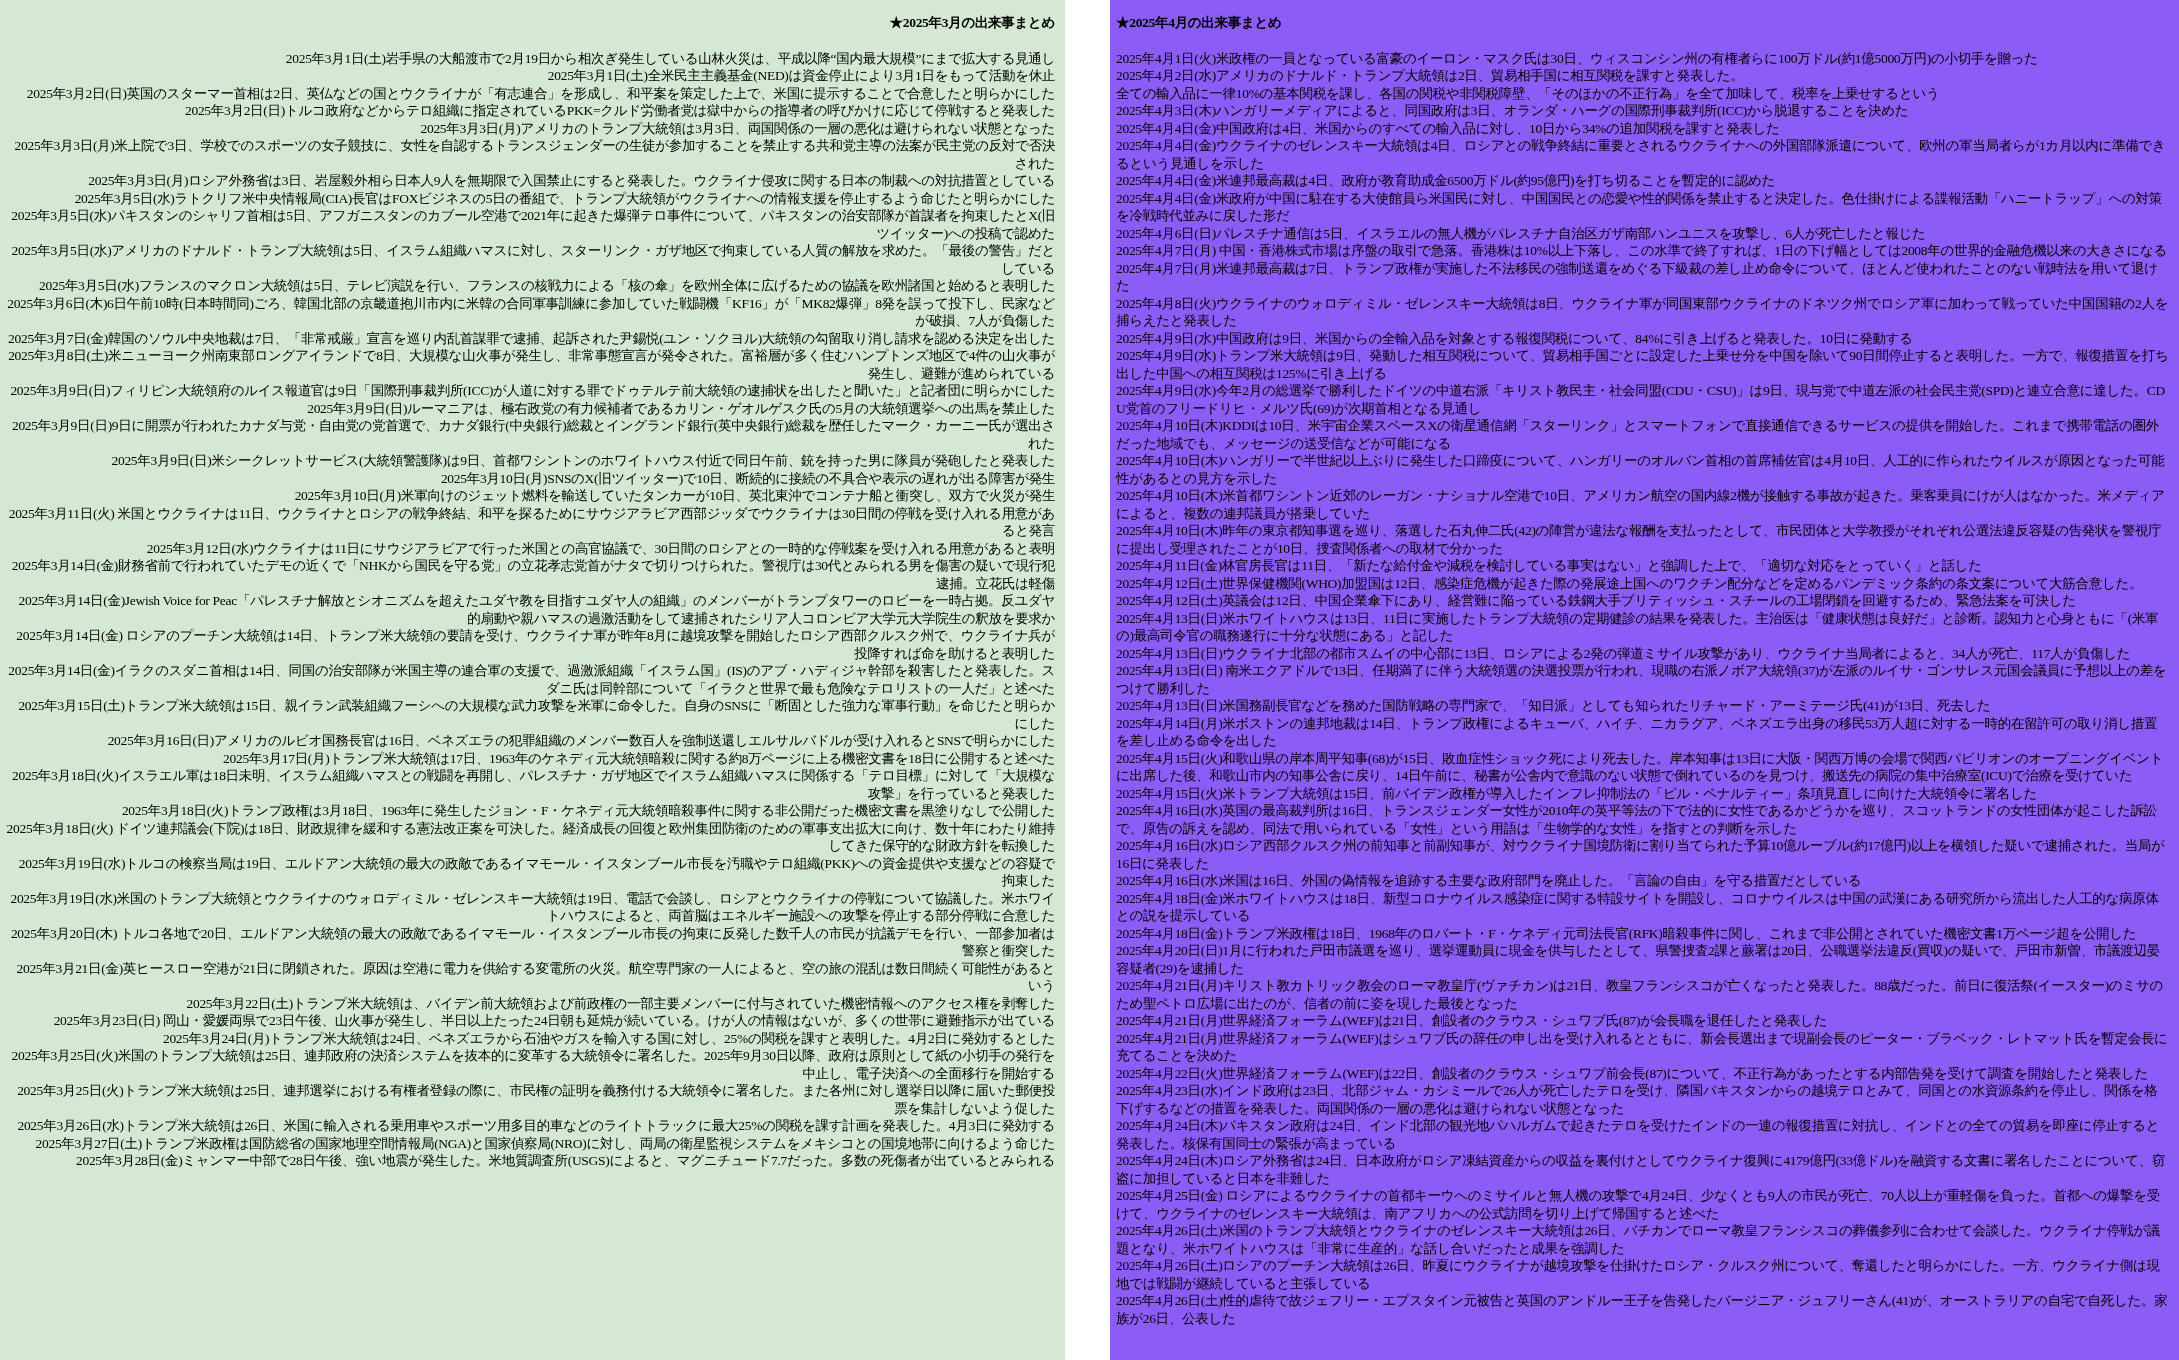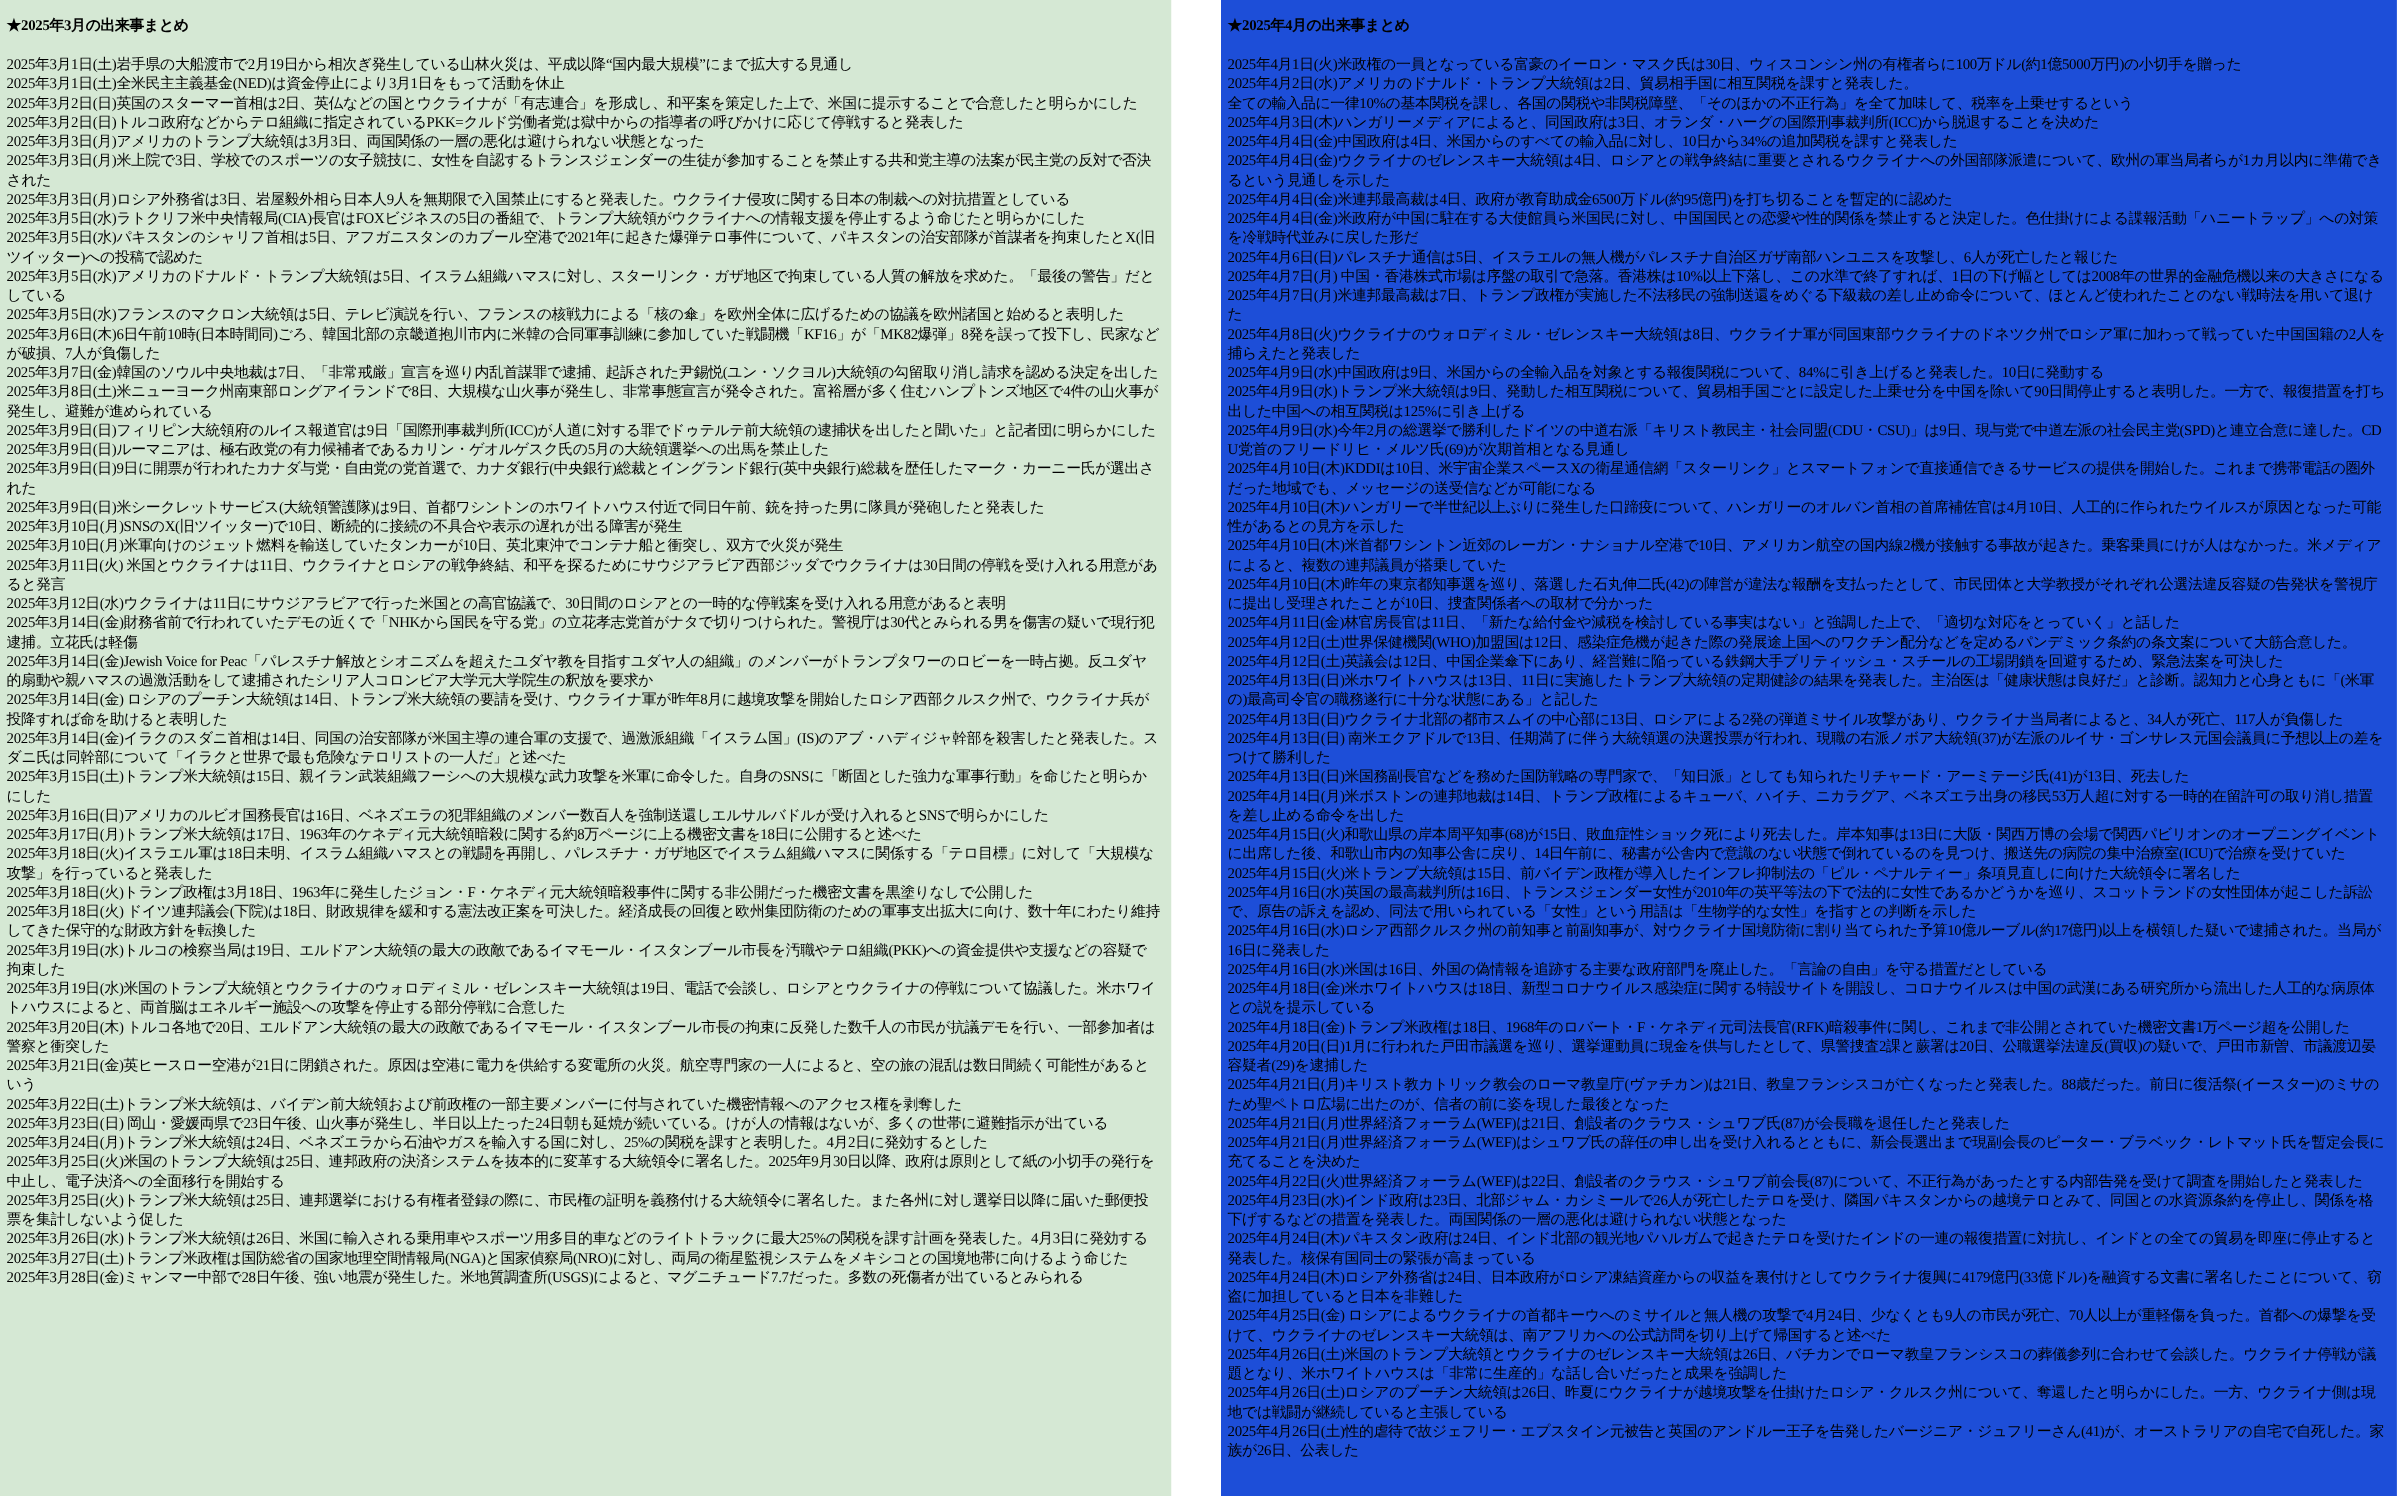--- a/index.html
+++ b/index.html
@@ -31,21 +31,21 @@
     margin: 0;
     font-size: 13.5px;
     line-height: 17.5px;
     letter-spacing: -0.3px;
     word-break: break-all;
   }
 </style>
 </head>
 <body>
 
-<div class="panel panel-left" style="background: rgb(213, 232, 212);">
+<div class="panel panel-left" style="background: rgb(213, 232, 212); text-align: right;">
   <p class="panel-title">★2025年3月の出来事まとめ</p>
   <div class="entries">
 
   <p>2025年3月1日(土)岩手県の大船渡市で2月19日から相次ぎ発生している山林火災は、平成以降“国内最大規模”にまで拡大する見通し</p>
       <p>2025年3月1日(土)全米民主主義基金(NED)は資金停止により3月1日をもって活動を休止</p>
       <p>2025年3月2日(日)英国のスターマー首相は2日、英仏などの国とウクライナが「有志連合」を形成し、和平案を策定した上で、米国に提示することで合意したと明らかにした</p>
       <p>2025年3月2日(日)トルコ政府などからテロ組織に指定されているPKK=クルド労働者党は獄中からの指導者の呼びかけに応じて停戦すると発表した</p>
       <p>2025年3月3日(月)アメリカのトランプ大統領は3月3日、両国関係の一層の悪化は避けられない状態となった</p>
       <p>2025年3月3日(月)米上院で3日、学校でのスポーツの女子競技に、女性を自認するトランスジェンダーの生徒が参加することを禁止する共和党主導の法案が民主党の反対で否決された</p>
       <p>2025年3月3日(月)ロシア外務省は3日、岩屋毅外相ら日本人9人を無期限で入国禁止にすると発表した。ウクライナ侵攻に関する日本の制裁への対抗措置としている</p>
@@ -84,21 +84,21 @@
       <p>2025年3月25日(火)米国のトランプ大統領は25日、連邦政府の決済システムを抜本的に変革する大統領令に署名した。2025年9月30日以降、政府は原則として紙の小切手の発行を中止し、電子決済への全面移行を開始する</p>
       <p>2025年3月25日(火)トランプ米大統領は25日、連邦選挙における有権者登録の際に、市民権の証明を義務付ける大統領令に署名した。また各州に対し選挙日以降に届いた郵便投票を集計しないよう促した</p>
       <p>2025年3月26日(水)トランプ米大統領は26日、米国に輸入される乗用車やスポーツ用多目的車などのライトトラックに最大25%の関税を課す計画を発表した。4月3日に発効する</p>
       <p>2025年3月27日(土)トランプ米政権は国防総省の国家地理空間情報局(NGA)と国家偵察局(NRO)に対し、両局の衛星監視システムをメキシコとの国境地帯に向けるよう命じた</p>
       <p>2025年3月28日(金)ミャンマー中部で28日午後、強い地震が発生した。米地質調査所(USGS)によると、マグニチュード7.7だった。多数の死傷者が出ているとみられる</p>
     </div>
 </div>
 
 <div class="gap"></div>
 
-<div class="panel panel-right" style="background: #1d4ed8; margin-left: 40px;">
+<div class="panel panel-right" style="background: #8b5cf6; margin-left: 40px;">
   <p class="panel-title">★2025年4月の出来事まとめ</p>
   <div class="entries">
 
   <p>2025年4月1日(火)米政権の一員となっている富豪のイーロン・マスク氏は30日、ウィスコンシン州の有権者らに100万ドル(約1億5000万円)の小切手を贈った</p>
       <p>2025年4月2日(水)アメリカのドナルド・トランプ大統領は2日、貿易相手国に相互関税を課すと発表した。</p>
       <p>全ての輸入品に一律10%の基本関税を課し、各国の関税や非関税障壁、「そのほかの不正行為」を全て加味して、税率を上乗せするという</p>
       <p>2025年4月3日(木)ハンガリーメディアによると、同国政府は3日、オランダ・ハーグの国際刑事裁判所(ICC)から脱退することを決めた</p>
       <p>2025年4月4日(金)中国政府は4日、米国からのすべての輸入品に対し、10日から34%の追加関税を課すと発表した</p>
       <p>2025年4月4日(金)ウクライナのゼレンスキー大統領は4日、ロシアとの戦争終結に重要とされるウクライナへの外国部隊派遣について、欧州の軍当局者らが1カ月以内に準備できるという見通しを示した</p>
       <p>2025年4月4日(金)米連邦最高裁は4日、政府が教育助成金6500万ドル(約95億円)を打ち切ることを暫定的に認めた</p>

